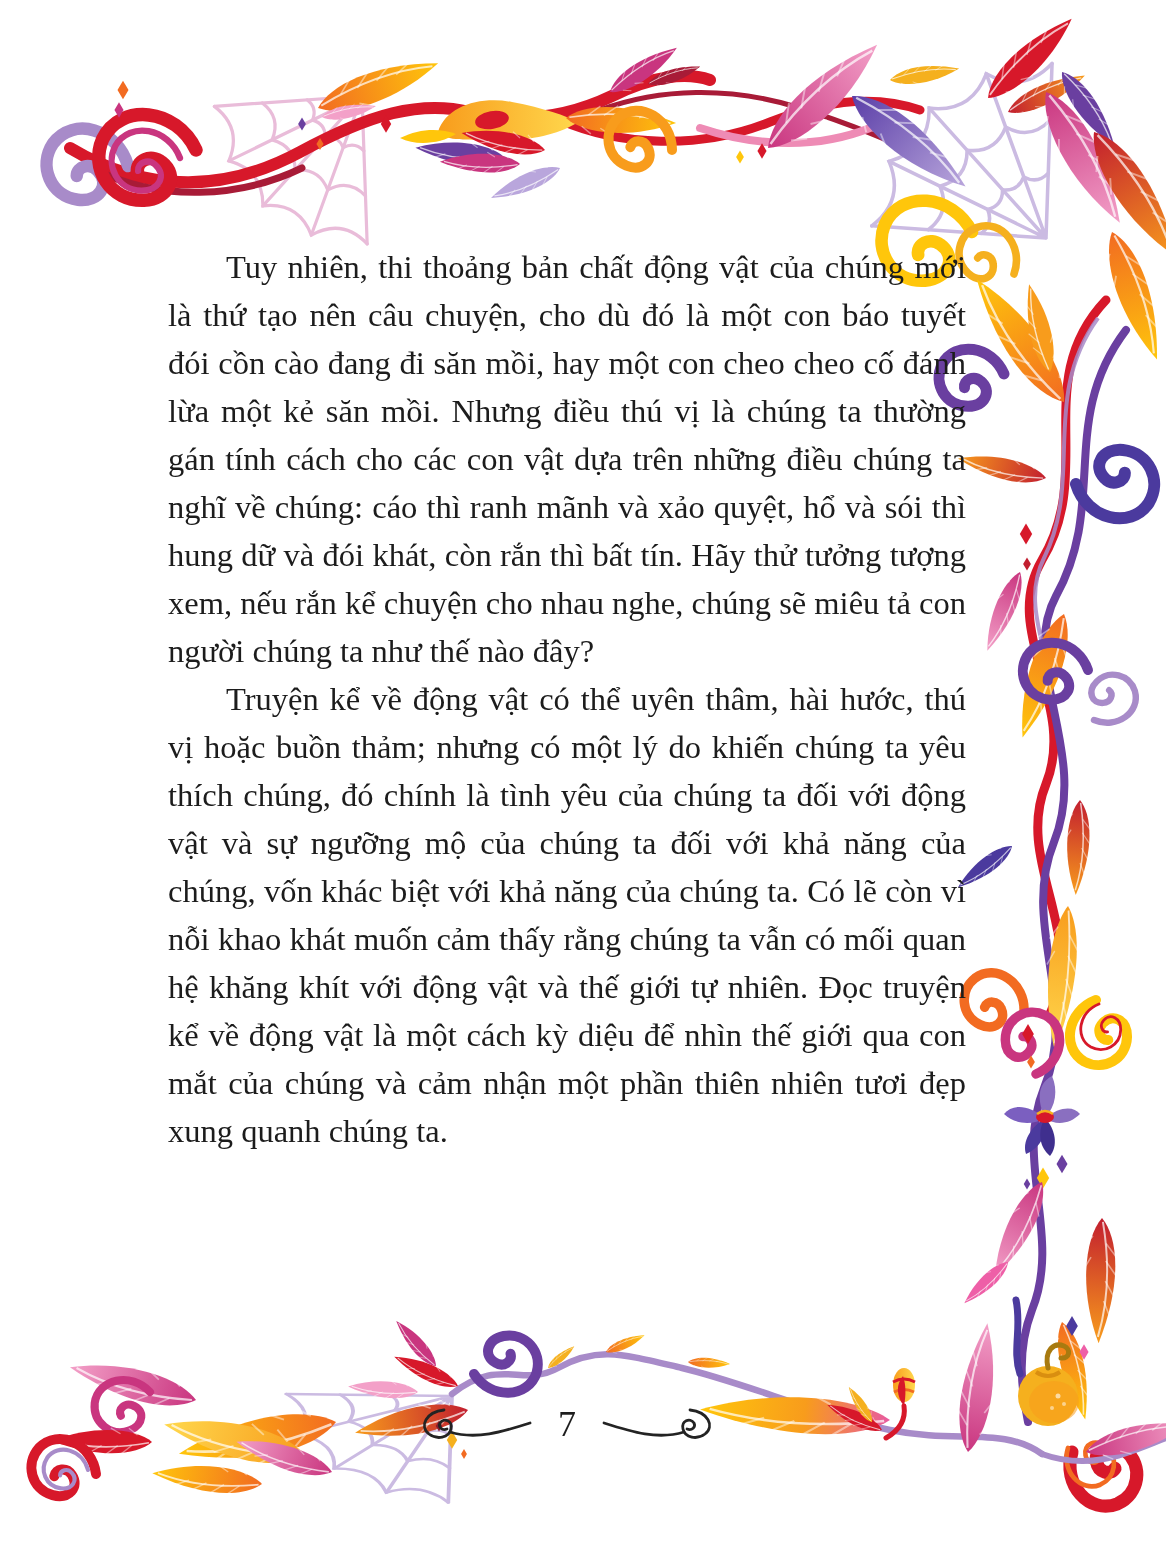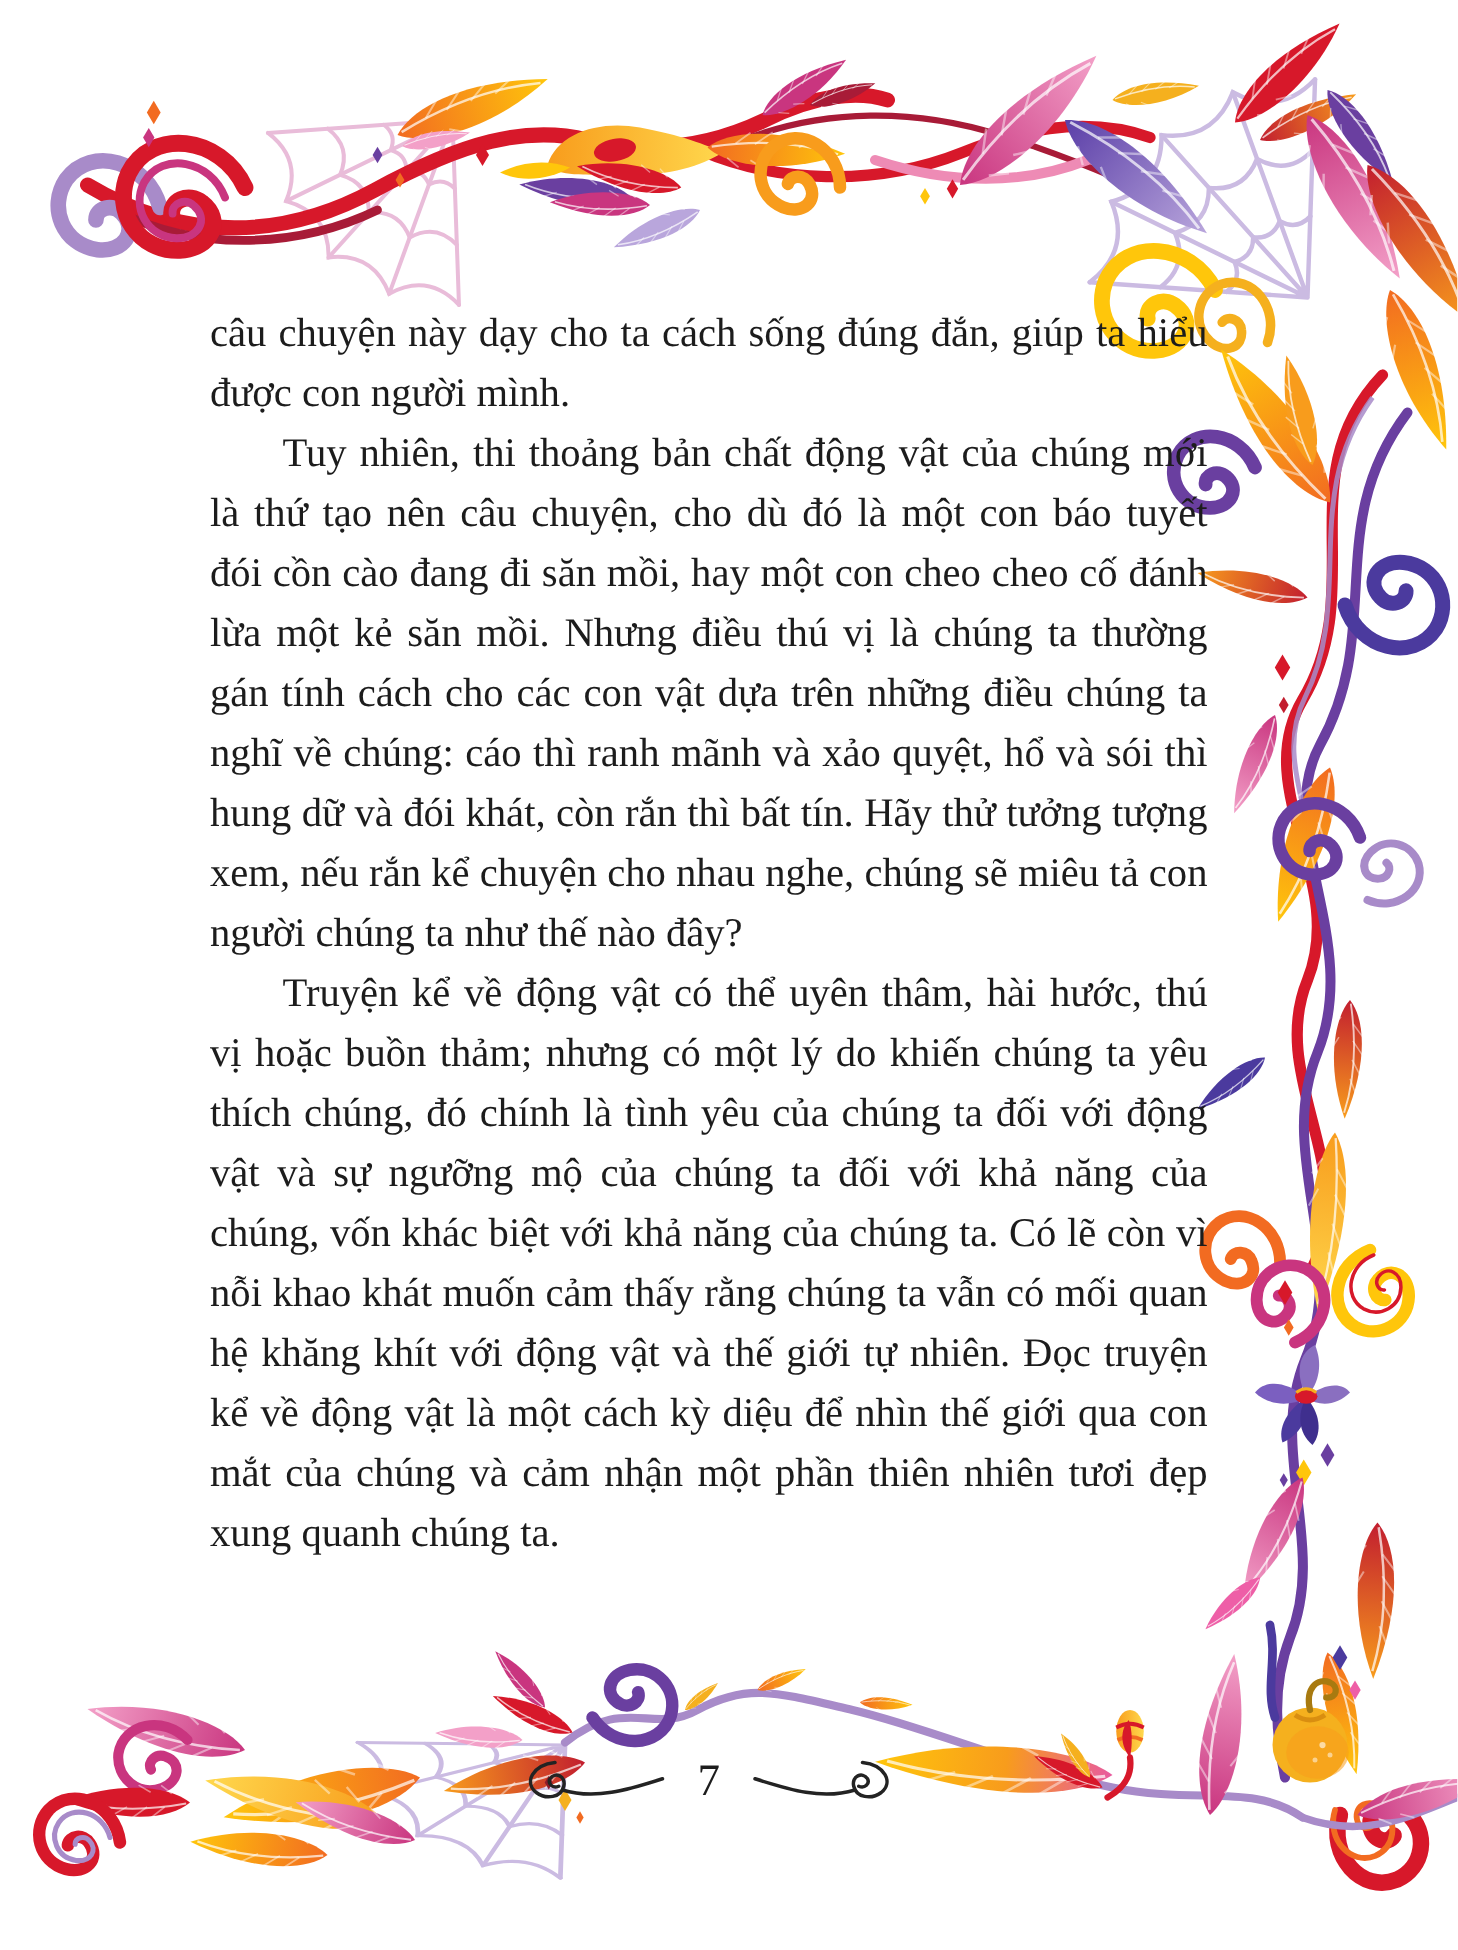--- a/index.html
+++ b/index.html
@@ -213,21 +213,20 @@
       <use href="#cu" transform="translate(1072,1452) rotate(-148) scale(1.1)" stroke="#D7182A" stroke-width="12"></use>
       <use href="#cu" transform="translate(1068,1448) rotate(-148) scale(0.78)" stroke="#F26B21" stroke-width="6"></use>
       <use href="#di" transform="translate(1072,1326) scale(0.9)" fill="#4B3A9E"></use>
       <use href="#di" transform="translate(1084,1352) scale(0.7)" fill="#EE5FA7"></use>
       <path d="M1042 1454 C1092 1472 1130 1452 1166 1438" fill="none" stroke="#A88BC9" stroke-width="6" stroke-linecap="round"></path>
       <use href="#fe" fill="url(#gP)" transform="translate(1086,1452) rotate(-12) scale(1.05)"></use>
     </g>
   </svg>
 
   <main class="text">
-    <p class="p-cont">câu chuyện này dạy cho ta cách sống đúng đắn, giúp ta hiểu được con người mình.</p>
     <p class="p-ind">Tuy nhiên, thi thoảng bản chất động vật của chúng mới là thứ tạo nên câu chuyện, cho dù đó là một con báo tuyết đói cồn cào đang đi săn mồi, hay một con cheo cheo cố đánh lừa một kẻ săn mồi. Nhưng điều thú vị là chúng ta thường gán tính cách cho các con vật dựa trên những điều chúng ta nghĩ về chúng: cáo thì ranh mãnh và xảo quyệt, hổ và sói thì hung dữ và đói khát, còn rắn thì bất tín. Hãy thử tưởng tượng xem, nếu rắn kể chuyện cho nhau nghe, chúng sẽ miêu tả con người chúng ta như thế nào đây?</p>
     <p class="p-ind">Truyện kể về động vật có thể uyên thâm, hài hước, thú vị hoặc buồn thảm; nhưng có một lý do khiến chúng ta yêu thích chúng, đó chính là tình yêu của chúng ta đối với động vật và sự ngưỡng mộ của chúng ta đối với khả năng của chúng, vốn khác biệt với khả năng của chúng ta. Có lẽ còn vì nỗi khao khát muốn cảm thấy rằng chúng ta vẫn có mối quan hệ khăng khít với động vật và thế giới tự nhiên. Đọc truyện kể về động vật là một cách kỳ diệu để nhìn thế giới qua con mắt của chúng và cảm nhận một phần thiên nhiên tươi đẹp xung quanh chúng ta.</p>
   </main>
 
   <footer class="folio">
     <svg class="fl" width="120" height="44" viewBox="0 0 120 44">
       <g fill="none" stroke="#232323" stroke-width="2.8" stroke-linecap="round">
         <path d="M30 8 C12 10 5 24 15 32 C23 38 35 36 37 27 C39 19 30 15 26 21 C24 25 28 29 33 27"></path>
         <path d="M36 30 C62 38 88 30 116 21"></path>
       </g>

